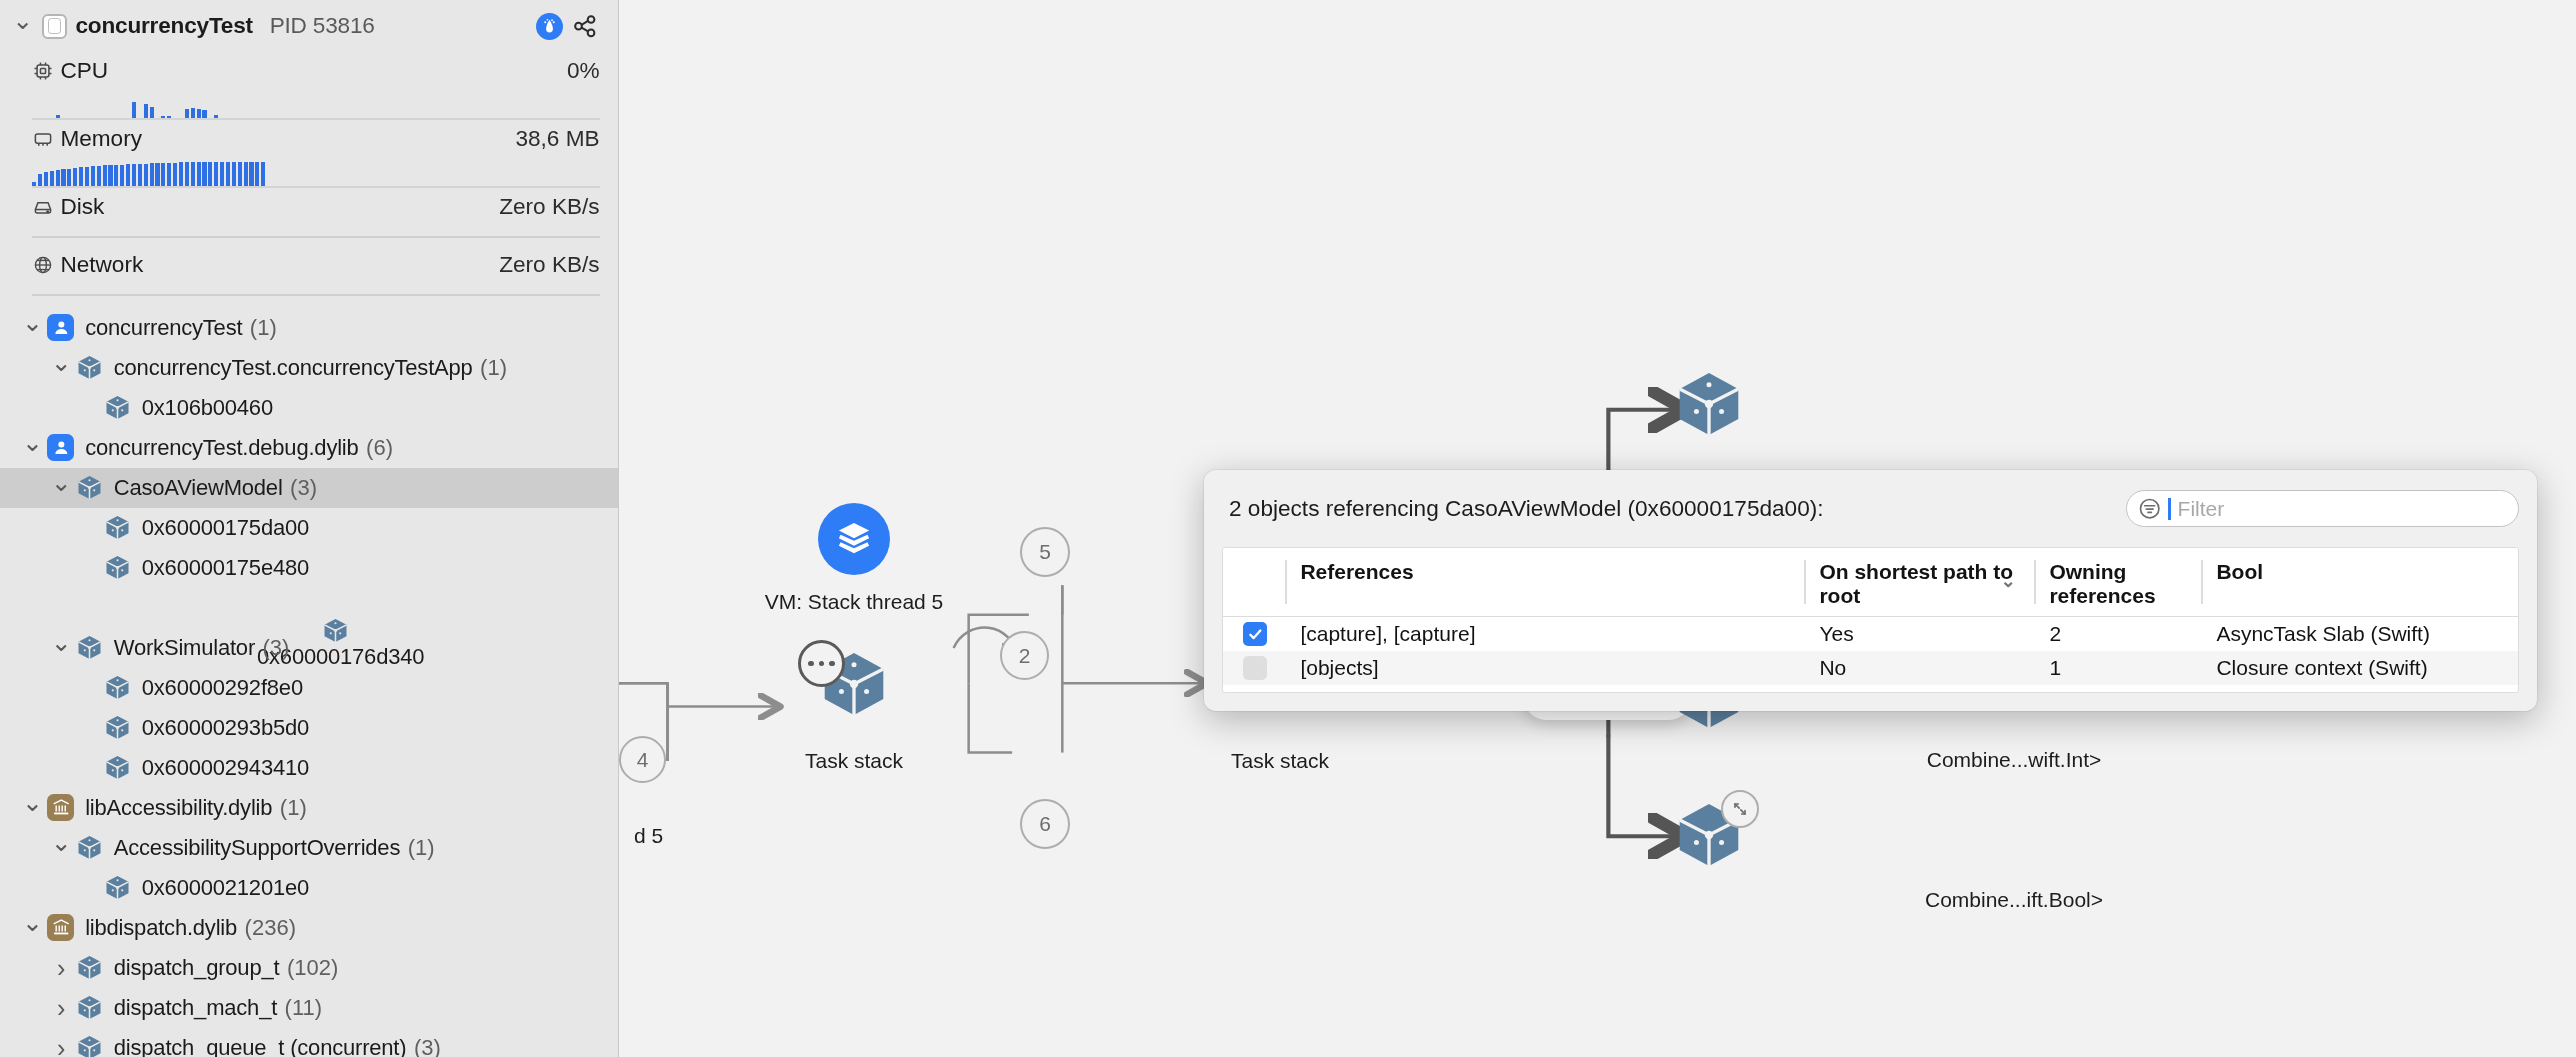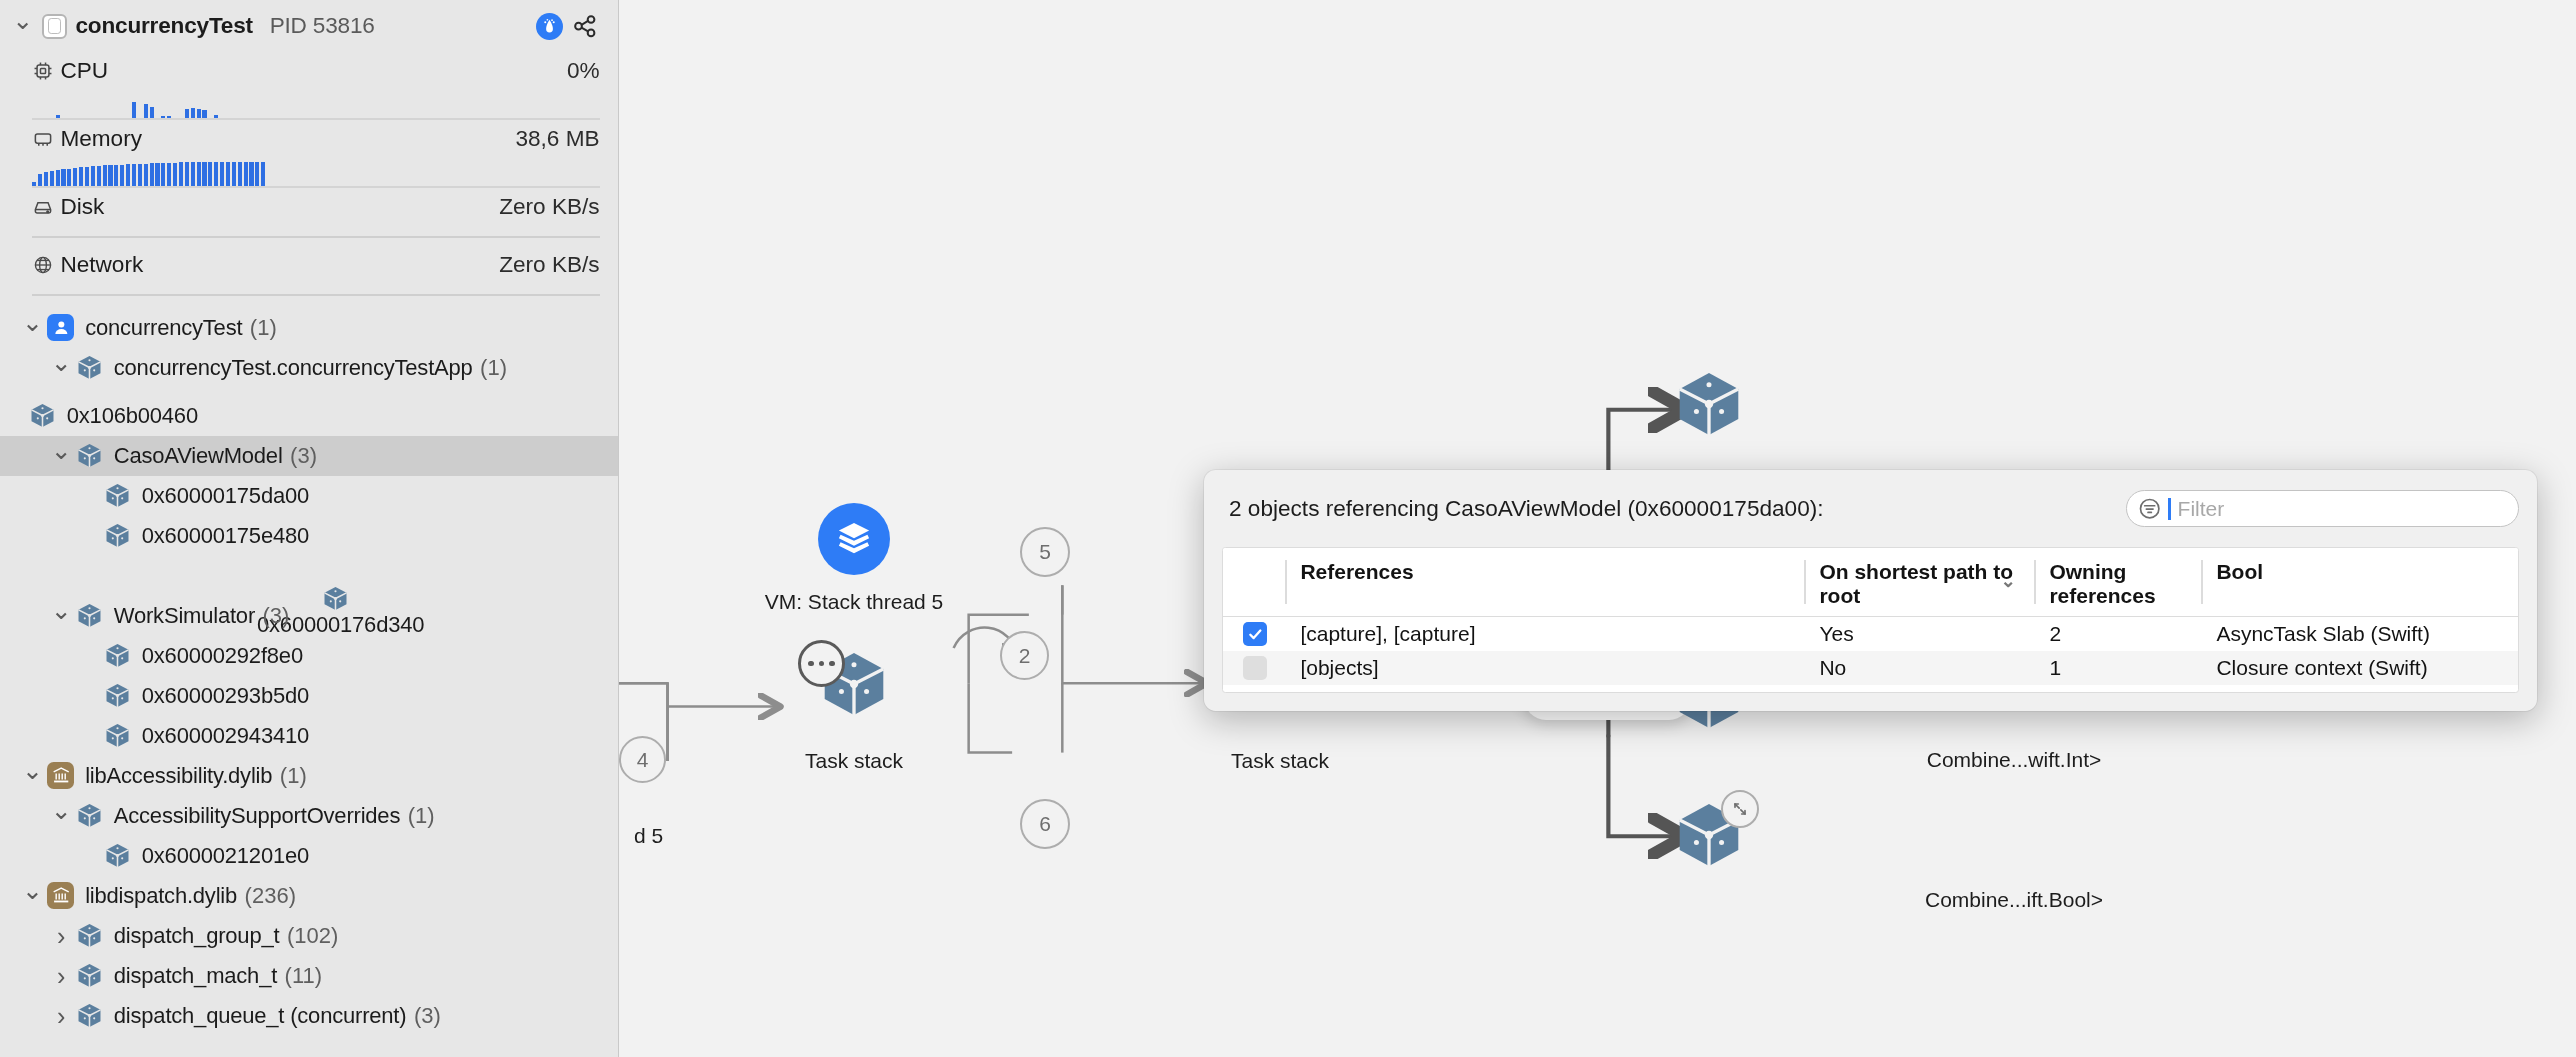--- a/index.html
+++ b/index.html
@@ -377,33 +377,48 @@
               <path d="M43 43 L43 80 M43 43 L8 25 M43 43 L78 25" stroke="#e7e7e7" stroke-width="5" fill="none"></path>
               <circle cx="43" cy="43" r="5" fill="#e7e7e7"></circle>
               <circle cx="28" cy="52" r="3.4" fill="#e7e7e7"></circle>
               <circle cx="58" cy="52" r="3.4" fill="#e7e7e7"></circle>
               <circle cx="43" cy="20" r="3.4" fill="#e7e7e7"></circle>
             </svg>
           </div>
           <span class="tree-label">concurrencyTest.concurrencyTestApp</span>
           <span class="tree-count">(1)</span>
         </div>
-        <div class="tree-row" style=" margin-top: 8px;">
+        <div class="tree-row" style="padding-left: 75px;">
           <div class="twisty empty"></div>
           <div class="t-icon">
             <svg width="27" height="27" viewBox="0 0 86 86">
               <path d="M43 6 L78 25 L78 61 L43 80 L8 61 L8 25 Z" fill="#5b7f9e"></path>
               <path d="M43 43 L43 80 M43 43 L8 25 M43 43 L78 25" stroke="#e7e7e7" stroke-width="5" fill="none"></path>
               <circle cx="43" cy="43" r="5" fill="#e7e7e7"></circle>
               <circle cx="28" cy="52" r="3.4" fill="#e7e7e7"></circle>
               <circle cx="58" cy="52" r="3.4" fill="#e7e7e7"></circle>
               <circle cx="43" cy="20" r="3.4" fill="#e7e7e7"></circle>
             </svg>
           </div>
           <span class="tree-label">0x106b00460</span>
+        </div>
+        <div class="tree-row" style="padding-left: 18.4px;">
+          <div class="twisty">
+            <span class="chev-down" style="font-size:23.4px;line-height:0;display:block;"></span>
+          </div>
+          <div class="t-icon">
+            <div class="icon-person">
+              <svg width="16.7" height="16.7" viewBox="0 0 20 20" fill="#fff">
+                <circle cx="10" cy="6.5" r="3.6"></circle>
+                <path d="M2.8 18 a7.2 6 0 0 1 14.4 0z"></path>
+              </svg>
+            </div>
+          </div>
+          <span class="tree-label">concurrencyTest.debug.dylib</span>
+          <span class="tree-count">(6)</span>
         </div>
         <div class="tree-row selected" style="padding-left: 47px;">
           <div class="twisty">
             <span class="chev-down" style="font-size:23.4px;line-height:0;display:block;"></span>
           </div>
           <div class="t-icon">
             <svg width="27" height="27" viewBox="0 0 86 86">
               <path d="M43 6 L78 25 L78 61 L43 80 L8 61 L8 25 Z" fill="#5b7f9e"></path>
               <path d="M43 43 L43 80 M43 43 L8 25 M43 43 L78 25" stroke="#e7e7e7" stroke-width="5" fill="none"></path>
               <circle cx="43" cy="43" r="5" fill="#e7e7e7"></circle>

